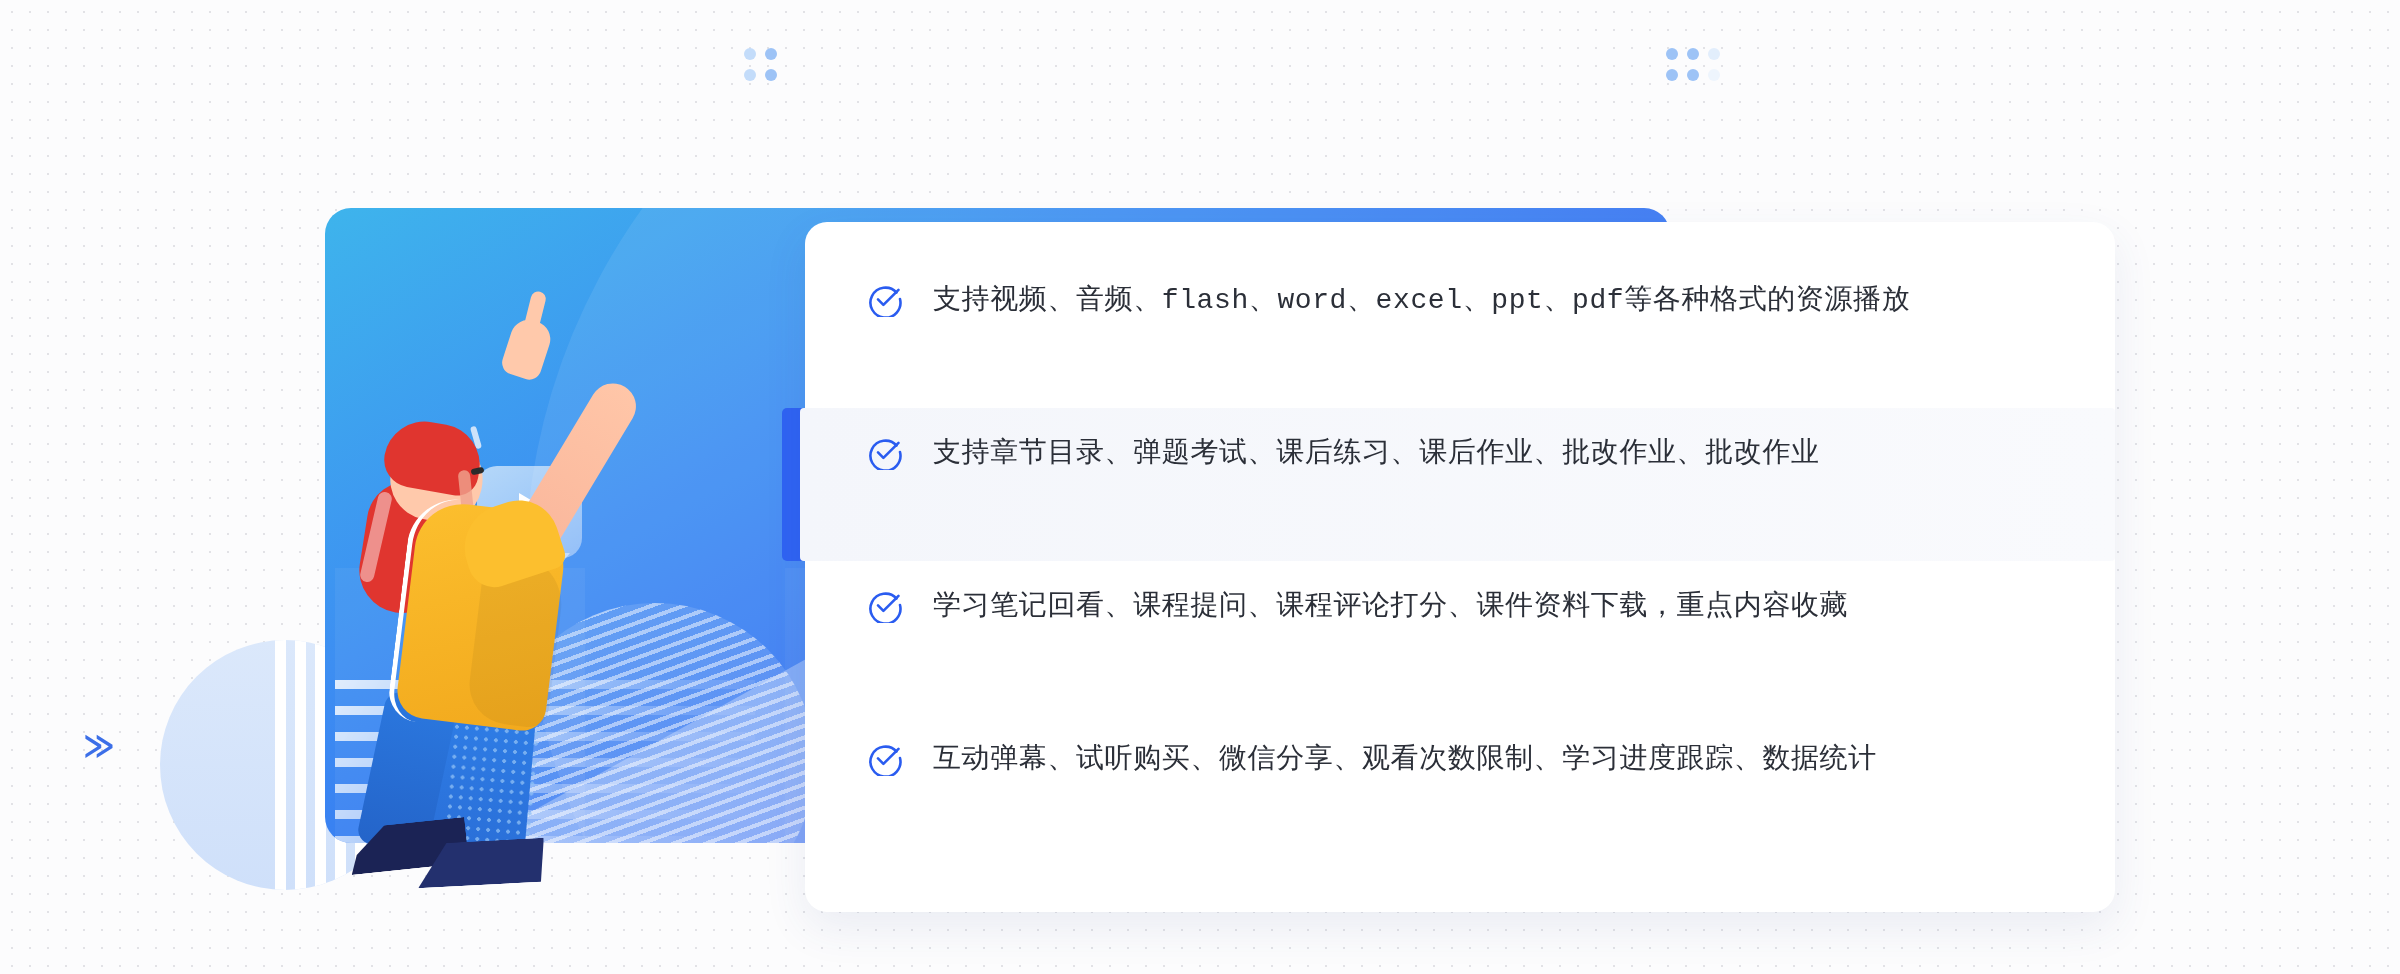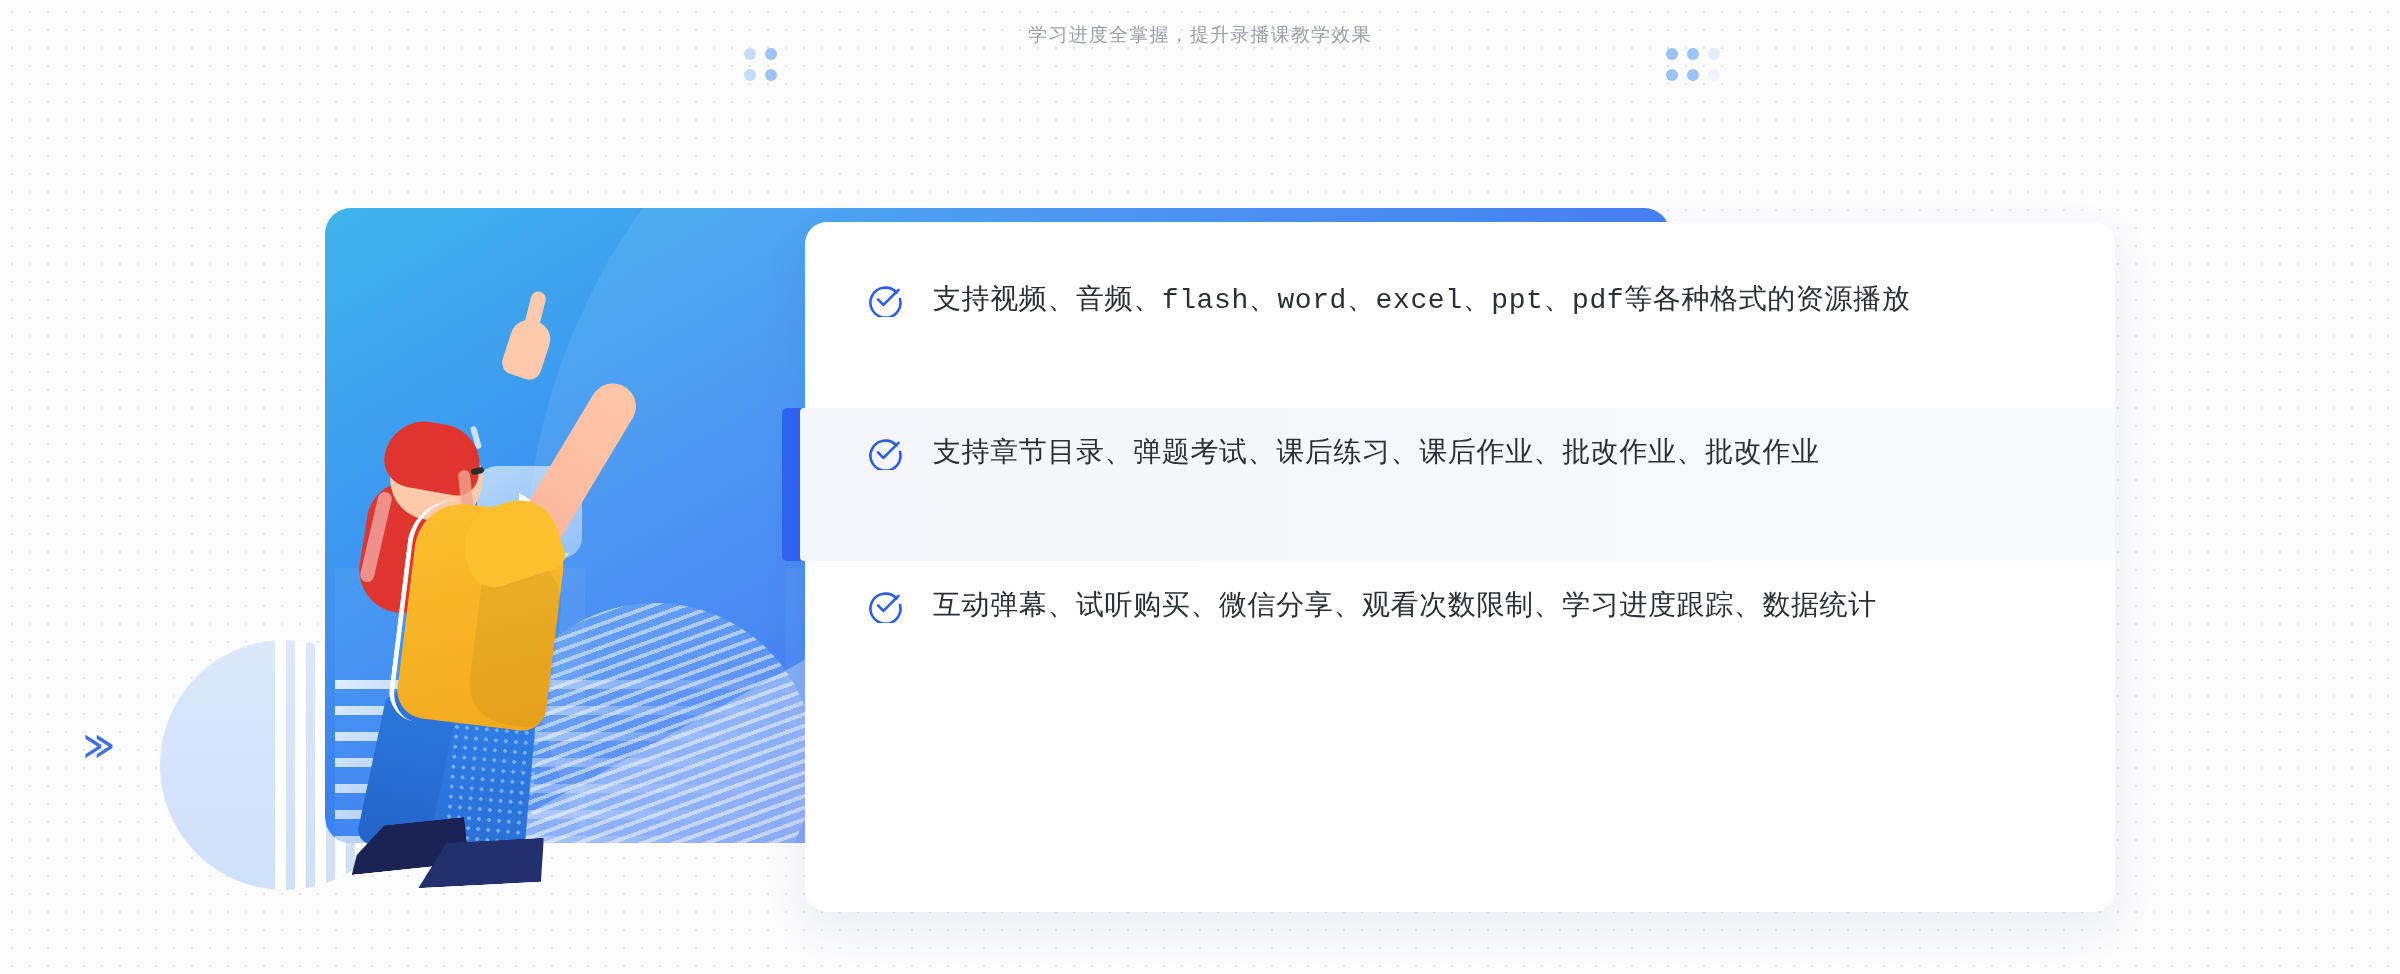--- a/index.html
+++ b/index.html
@@ -298,21 +298,20 @@
 </style>
 </head>
 <body>
 
 <div id="stage">
 
   <div id="deco-circle-striped"></div>
   <div id="deco-chevron-outer">≫</div>
 
   <div id="header">
-    <div id="page-subtitle">学习进度全掌握，提升录播课教学效果</div>
   </div>
 
   <div id="dots-left" class="dotcluster">
     <i></i>
       <i></i>
       <i></i>
       <i></i>
   </div>
   <div id="dots-right" class="dotcluster">
     <i></i>
@@ -381,20 +380,29 @@
     <li class="feature-row">
       <span class="check-icon">
         <svg viewBox="0 0 36 36" width="36" height="36">
           <path d="M29.5 11.5 A15 15 0 1 0 33 18" fill="none" stroke="#2a5cf0" stroke-width="2.6" stroke-linecap="round"></path>
           <path d="M11 18.4 L16.4 23.8 L31.5 8.8" fill="none" stroke="#2a5cf0" stroke-width="2.6" stroke-linecap="round" stroke-linejoin="round"></path>
         </svg>
       </span>
       <span class="feature-text">支持章节目录、弹题考试、课后练习、课后作业、批改作业、批改作业</span>
     </li>
 
+    <li class="feature-row">
+      <span class="check-icon">
+        <svg viewBox="0 0 36 36" width="36" height="36">
+          <path d="M29.5 11.5 A15 15 0 1 0 33 18" fill="none" stroke="#2a5cf0" stroke-width="2.6" stroke-linecap="round"></path>
+          <path d="M11 18.4 L16.4 23.8 L31.5 8.8" fill="none" stroke="#2a5cf0" stroke-width="2.6" stroke-linecap="round" stroke-linejoin="round"></path>
+        </svg>
+      </span>
+      <span class="feature-text">学习笔记回看、课程提问、课程评论打分、课件资料下载，重点内容收藏</span>
+    </li>
 
     <li class="feature-row">
       <span class="check-icon">
         <svg viewBox="0 0 36 36" width="36" height="36">
           <path d="M29.5 11.5 A15 15 0 1 0 33 18" fill="none" stroke="#2a5cf0" stroke-width="2.6" stroke-linecap="round"></path>
           <path d="M11 18.4 L16.4 23.8 L31.5 8.8" fill="none" stroke="#2a5cf0" stroke-width="2.6" stroke-linecap="round" stroke-linejoin="round"></path>
         </svg>
       </span>
       <span class="feature-text">互动弹幕、试听购买、微信分享、观看次数限制、学习进度跟踪、数据统计</span>
     </li>

